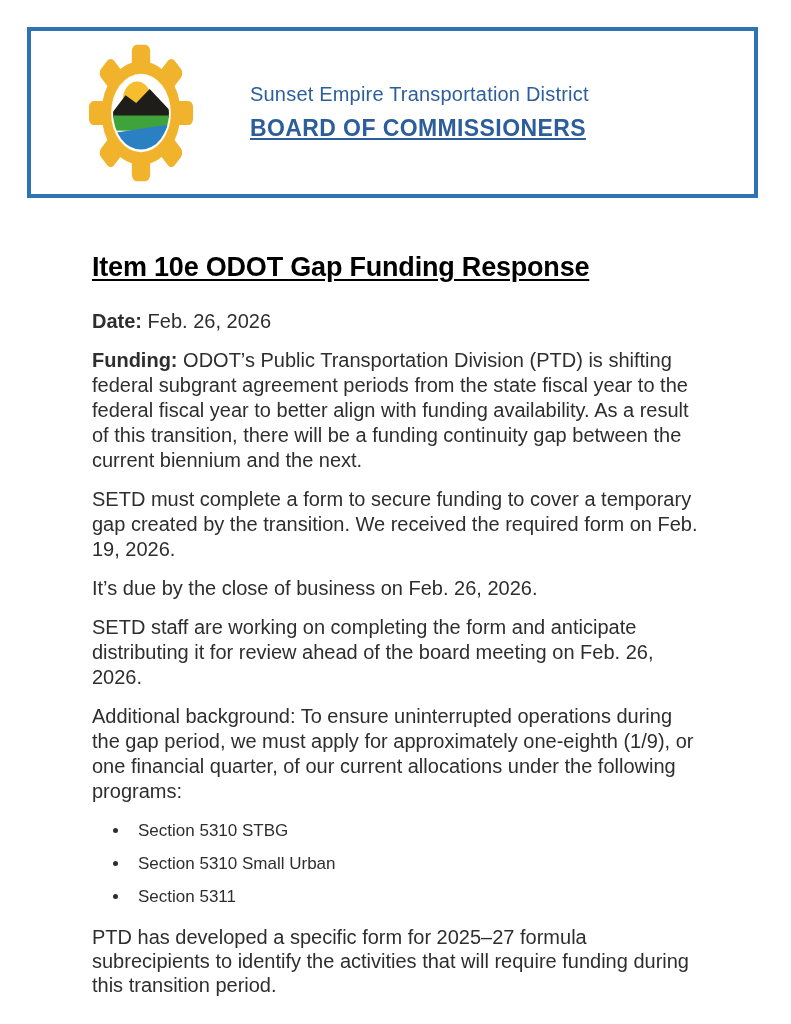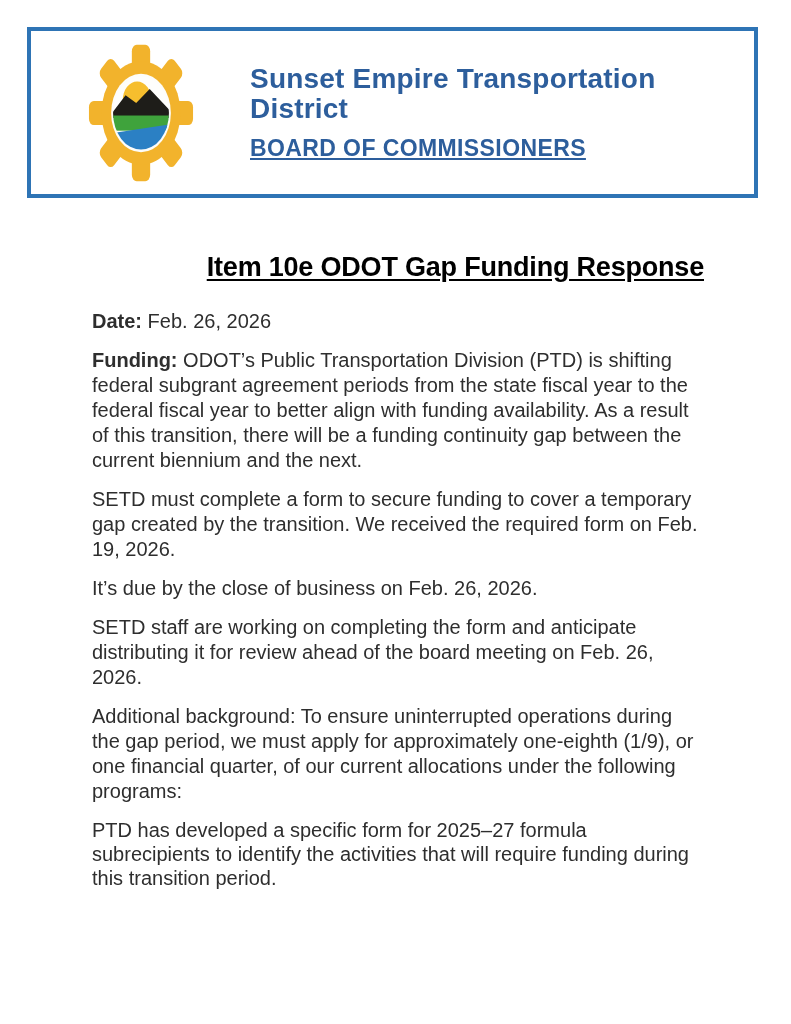--- a/index.html
+++ b/index.html
@@ -33,22 +33,22 @@
     margin-left: 57px;
     width: 106px;
     height: 142px;
     flex: 0 0 auto;
   }
   .header-text {
     margin-left: 56px;
     color: #2D5E9C;
   }
   .org-name {
-    font-size: 28px;
-    font-weight: bold;
+    font-size: 20px;
+    font-weight: normal;
     letter-spacing: 0.2px;
     line-height: 1.1;
   }
   .org-sub {
     font-size: 23px;
     font-weight: bold;
     letter-spacing: 0.4px;
     margin-top: 11px;
     line-height: 1.1;
     text-decoration: underline;
@@ -64,21 +64,20 @@
   }
   .doc-title {
     font-size: 27px;
     font-weight: bold;
     color: #000000;
     text-decoration: underline;
     text-underline-offset: 3px;
     letter-spacing: -0.2px;
     margin: 0 0 26px 0;
     line-height: 1.15;
-    text-align: right;
   }
   .date-line {
     font-size: 17px;
     margin: 0 0 42px 0;
     line-height: 25px;
   }
   .content p {
     font-size: 20px;
     line-height: 25px;
     margin: 0 0 14px 0;
@@ -147,17 +146,22 @@
     <p><span class="bold-label">Funding:</span><span> ODOT’s Public Transportation Division (PTD) is shifting federal subgrant agreement periods from the state fiscal year to the federal fiscal year to better align with funding availability. As a result of this transition, there will be a funding continuity gap between the current biennium and the next.</span></p>
 
     <p>SETD must complete a form to secure funding to cover a temporary gap created by the transition. We received the required form on Feb. 19, 2026.</p>
 
     <p>It’s due by the close of business on Feb. 26, 2026.</p>
 
     <p>SETD staff are working on completing the form and anticipate distributing it for review ahead of the board meeting on Feb. 26, 2026.</p>
 
     <p>Additional background: To ensure uninterrupted operations during the gap period, we must apply for approximately one-eighth (1/9), or one financial quarter, of our current allocations under the following programs:</p>
 
+    <ul class="programs">
+      <li>Section 5310 STBG</li>
+      <li>Section 5310 Small Urban</li>
+      <li>Section 5311</li>
+    </ul>
 
     <p class="closing">PTD has developed a specific form for 2025–27 formula subrecipients to identify the activities that will require funding during this transition period.</p>
 
   </div>
 </div>
 
 </body></html>

